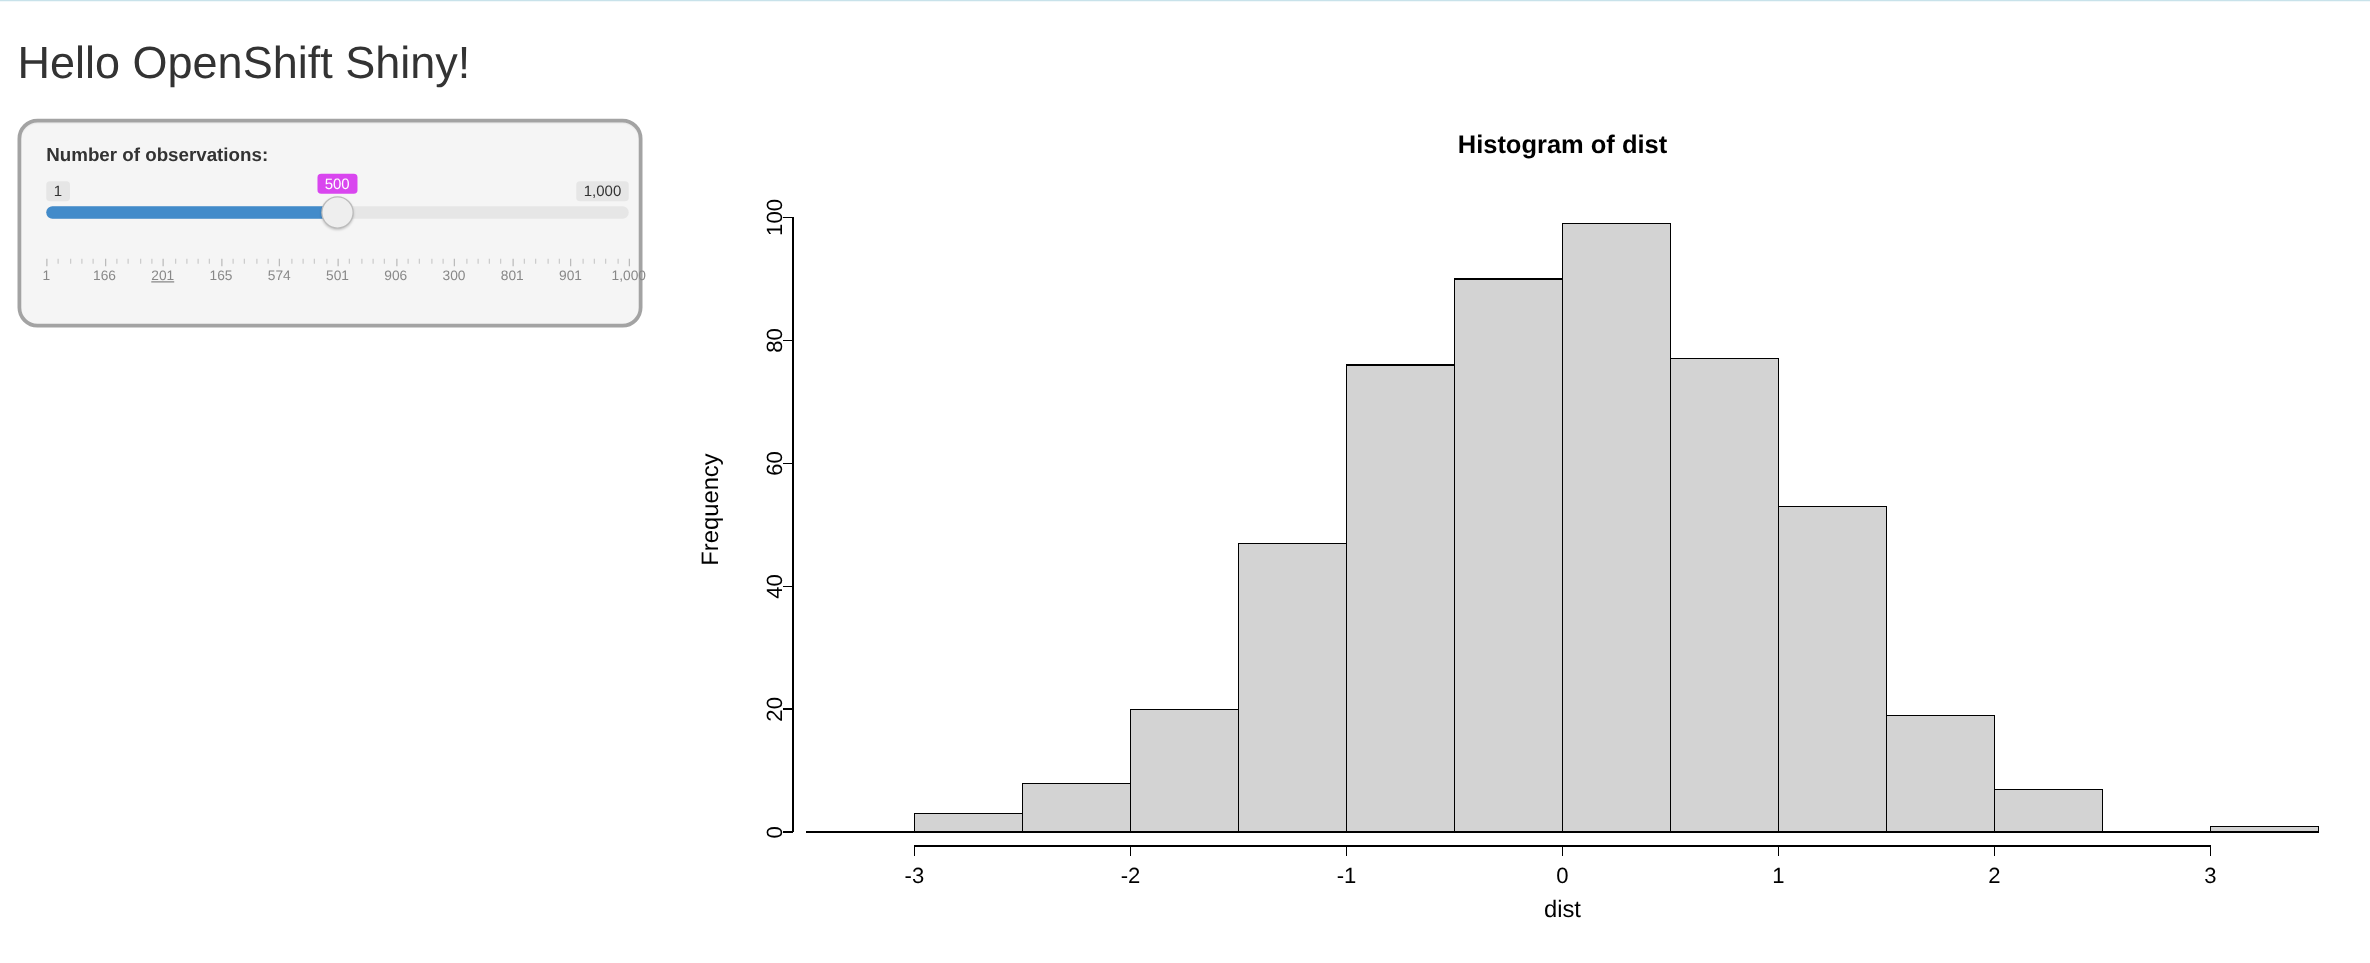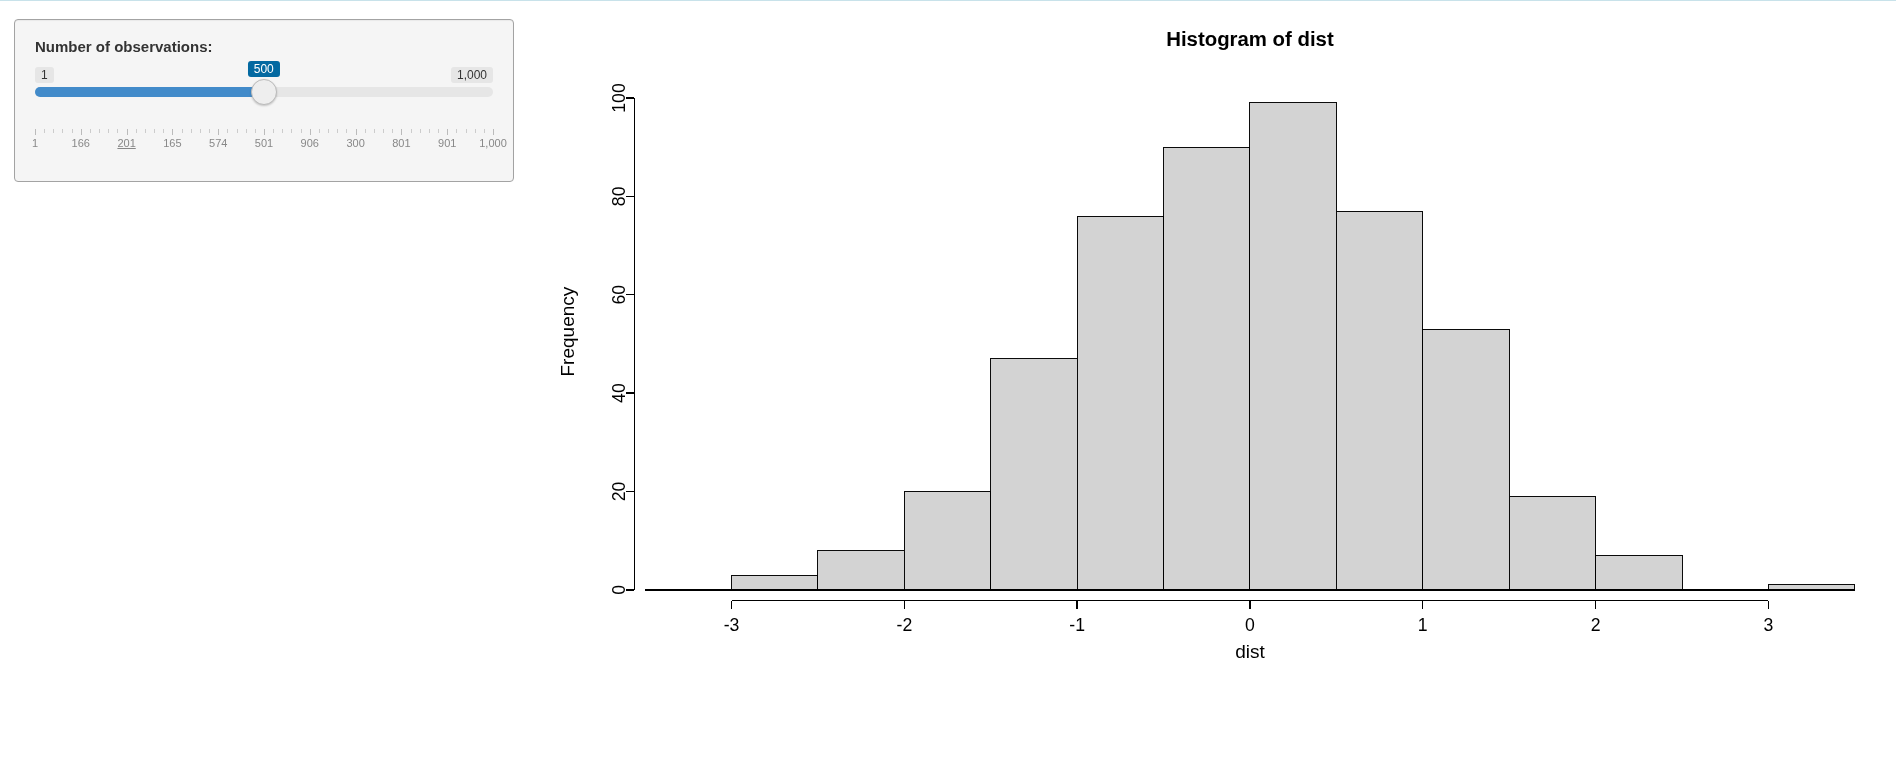--- a/index.html
+++ b/index.html
@@ -29,23 +29,23 @@
   .sidebar {
     width: 500px;
     flex: 0 0 500px;
   }
   .main {
     flex: 1 1 auto;
     padding-left: 36px;
   }
   .well {
     background: #f5f5f5;
-    border: 1px solid #a3a3a3;
-    border-radius: 4px;
-    padding: 18px 20px 24px 20px;
+    border: 3px solid #a3a3a3;
+    border-radius: 16px;
+    padding: 18px 8px 24px 20px;
     box-shadow: inset 0 1px 1px rgba(0,0,0,.05);
   }
   .control-label {
     display: block;
     font-weight: 700;
     font-size: 15px;
     margin-bottom: 12px;
     color: #333;
   }
   .slider-wrap {
@@ -62,21 +62,21 @@
     background: #e6e6e6;
     border-radius: 3px;
     padding: 1px 6px;
     font-size: 12px;
     color: #333;
   }
   .slider-value {
     position: absolute;
     top: -26px;
     transform: translateX(-50%);
-    background: #0369a1;
+    background: #d946ef;
     color: #fff;
     border-radius: 3px;
     padding: 1px 6px;
     font-size: 12px;
     white-space: nowrap;
   }
   .slider-track {
     position: relative;
     height: 10px;
     background: #e6e6e6;
@@ -157,20 +157,21 @@
     stroke: #000;
     stroke-width: 1;
     shape-rendering: crispEdges;
     fill: none;
   }
 </style>
 </head>
 <body>
 
 <div class="page">
+  <h1 class="title">Hello OpenShift Shiny!</h1>
 
   <div class="layout">
     <div class="sidebar">
       <div class="well">
         <label class="control-label">Number of observations:</label>
 
         <div class="slider-range">
           <span>1</span>
           <span>1,000</span>
         </div>

